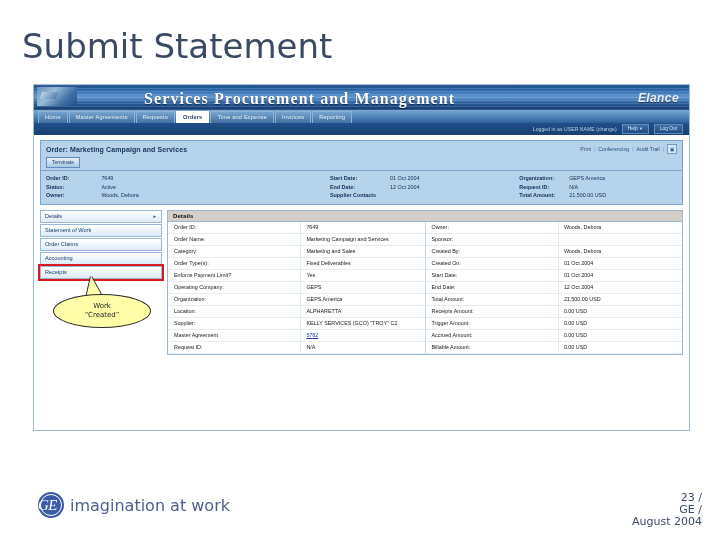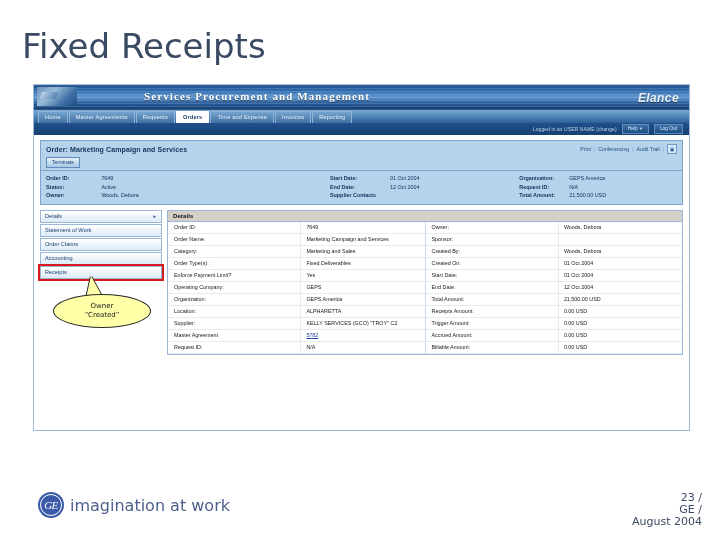--- a/index.html
+++ b/index.html
@@ -65,21 +65,21 @@
     position: absolute;
     left: 4px; top: 5px;
     width: 16px; height: 7px;
     background: linear-gradient(120deg,#c9dcee,#4d7cae);
     transform: skewX(-18deg);
   }
   .banner-title {
     position: absolute;
     left: 110px; top: 5px;
     color: #ffffff;
-    font-size: 11px;
+    font-size: 16px;
     font-weight: bold;
     letter-spacing: 1.1px;
     text-shadow: 0 1px 1px rgba(0,0,0,.55);
     font-family: "Liberation Serif", serif;
   }
   .banner-brand {
     position: absolute;
     right: 10px; top: 6px;
     color: #e9f2fb;
     font-size: 12px;
@@ -341,23 +341,23 @@
     content: "";
     position: absolute;
     left: 2px; top: 2px; right: 2px; bottom: 2px;
     border-radius: 50%;
     border: 1px solid #ffffff;
   }
   .ge-mark .ge-letters {
     position: absolute;
     left: 0; right: 0; top: 50%;
     transform: translateY(-50%);
-    text-align: center;
+    text-align: left;
     color: #ffffff;
-    font-size: 11px;
+    font-size: 15px;
     font-style: italic;
     font-family: "Liberation Serif", serif;
     letter-spacing: -.5px;
   }
   .ge-tag {
     color: #4e5f8c;
     font-size: 16px;
     font-family: "DejaVu Sans", sans-serif;
   }
   .footer-right {
@@ -367,21 +367,21 @@
     text-align: right;
     color: #3b4a63;
     font-size: 11px;
     line-height: 12px;
     font-family: "DejaVu Sans", sans-serif;
   }
 </style>
 </head>
 <body>
 
-<div class="slide-title">Fixed Receipts</div>
+<div class="slide-title">Submit Statement</div>
 
 <div class="app-shot">
 
   <div class="banner">
     <div class="banner-logo"></div>
     <div class="banner-title">Services Procurement and Management</div>
     <div class="banner-brand">Elance</div>
   </div>
 
   <div class="tabstrip">
@@ -472,21 +472,21 @@
         </div>
         <div class="side-item">
           <span>Accounting</span>
         </div>
         <div class="side-item selected">
           <span>Receipts</span>
         </div>
 
         <div class="callout-tail"></div>
         <div class="callout">
-          <span>Owner</span>
+          <span>Work</span>
           <span>“Created”</span>
         </div>
       </div>
 
       <div class="details-panel">
         <div class="details-head">Details</div>
         <div class="details-cols">
 
           <div class="details-col left">
             <div class="drow">

